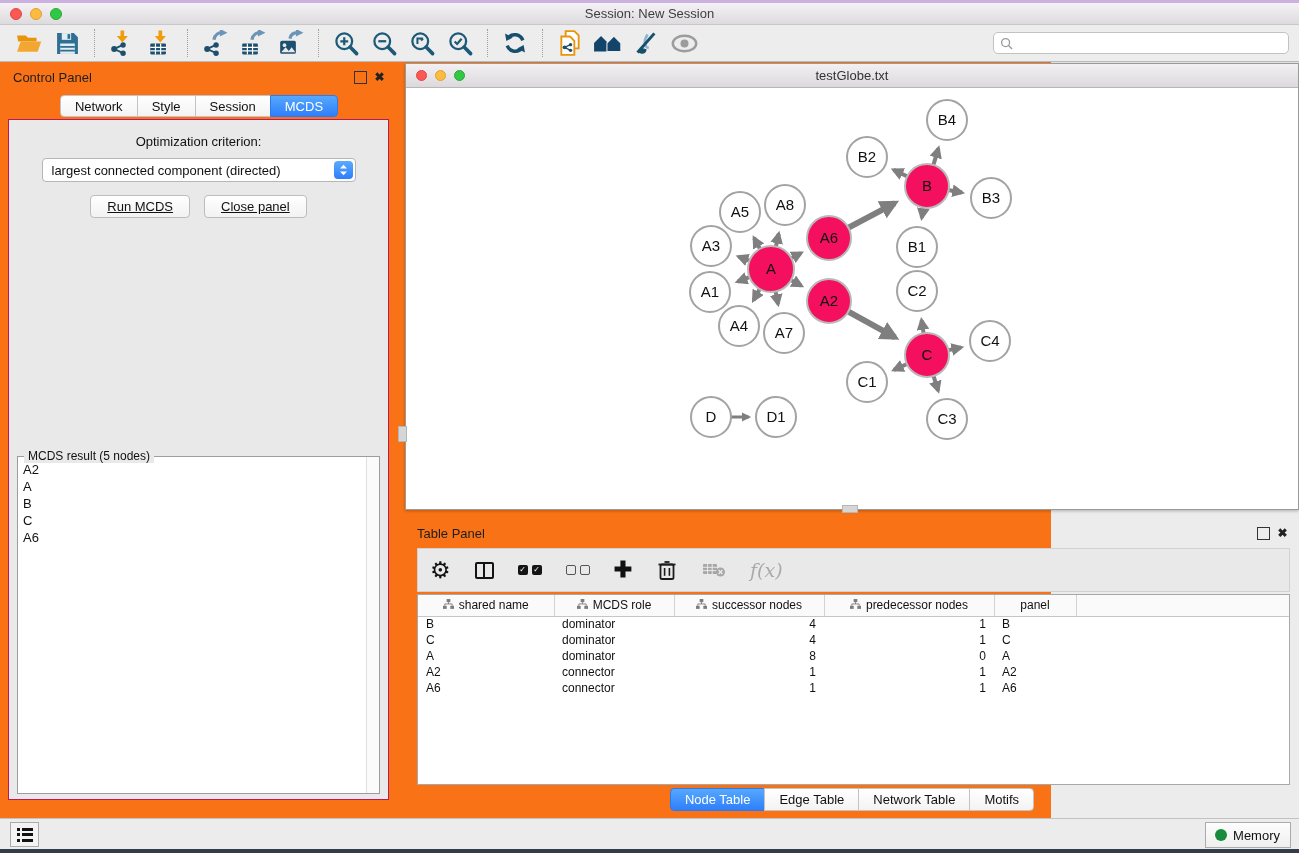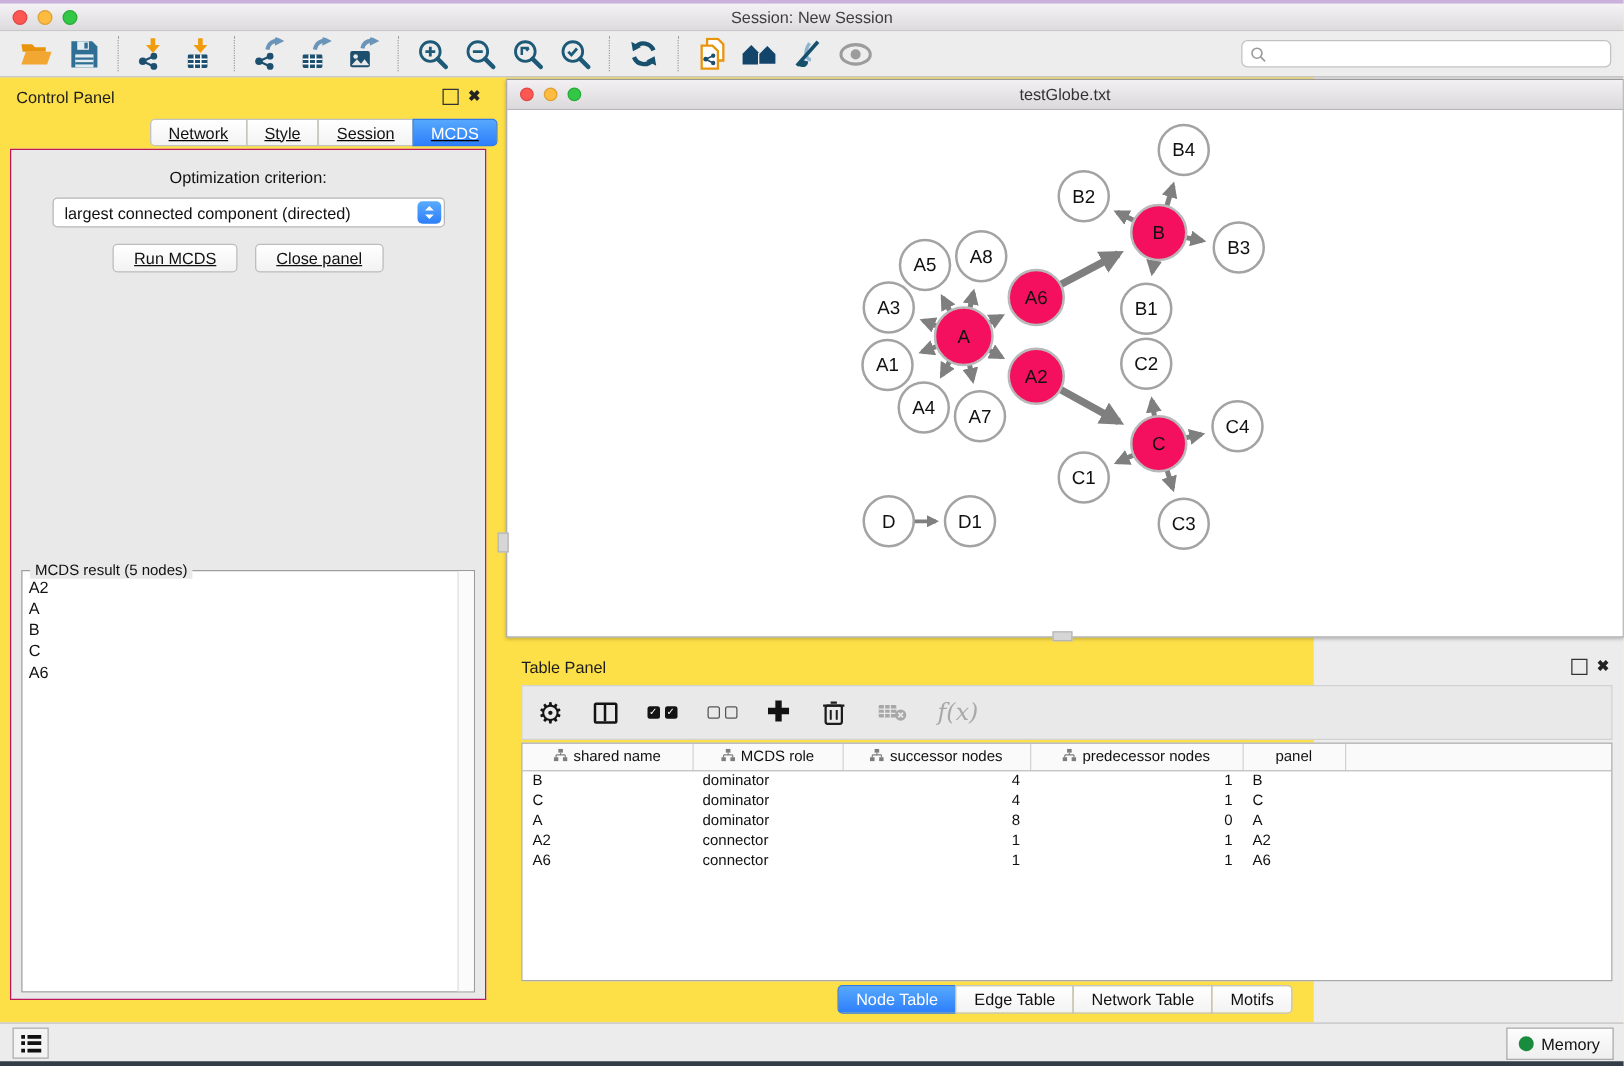--- a/index.html
+++ b/index.html
@@ -19,28 +19,28 @@
 
   .toolbar { position:absolute; left:0; top:25px; width:100%; height:37px; background:#ededed;
     border-bottom:1px solid #bcbcbc; display:flex; align-items:center; padding:0 10px; }
   .tbtn { background:none; border:none; width:32px; height:32px; display:flex; align-items:center; justify-content:center; margin:0 3px; cursor:pointer; }
   .tsep { width:1px; height:28px; border-left:1px dotted #9f9f9f; margin:0 8px; }
   .searchbox { margin-left:auto; width:296px; height:22px; background:#fff; border:1px solid #c2c2c2;
     border-radius:5px; display:flex; align-items:center; padding:0 6px; }
   .searchbox input { border:none; outline:none; flex:1; font-size:12px; font-family:"Liberation Sans",sans-serif; background:transparent; }
 
   
-  .main { position:absolute; left:0; top:62px; width:1051px; height:756px; background:#fde047; }
+  .main { position:absolute; left:0; top:62px; width:1051px; height:756px; background:#f97316; }
 
   
   .control-panel { position:absolute; left:0; top:0; width:398px; height:756px; }
   .panel-head { position:absolute; left:13px; top:8px; font-size:13px; color:#1d1d1d; }
   .panel-ctl { position:absolute; top:9px; width:13px; height:13px; font-size:12px; color:#222; line-height:13px; text-align:center; cursor:pointer; }
   .panel-ctl.float { border:1.5px solid #333; }
-  .cp-tabs { position:absolute; left:0; top:33px; width:100%; display:flex; justify-content:flex-end;text-decoration:underline; }
+  .cp-tabs { position:absolute; left:0; top:33px; width:100%; display:flex; justify-content:center; }
   .seg-btn { height:22px; padding:0 14px; font-size:13px; font-family:"Liberation Sans",sans-serif;
     background:linear-gradient(#ffffff,#f3f3f3); border:1px solid #c3c3c3; margin-left:-1px; color:#111; cursor:pointer; }
   .seg-btn:first-child { border-radius:4px 0 0 4px; margin-left:0; }
   .seg-btn:last-child { border-radius:0 4px 4px 0; }
   .seg-btn.active { background:linear-gradient(#56a8fd,#2e7ffb); border-color:#2d7af0; color:#fff; }
   .cp-content { position:absolute; left:8px; top:57px; width:381px; height:681px; background:#e9e9e9; border:1px solid #be185d; }
   .opt-label { margin-top:14px; text-align:center; font-size:13px; color:#111; }
   .criterion { position:relative; margin:9px auto 0; width:314px; height:24px; background:#fff; border:1px solid #b6b6b6; border-radius:4px; cursor:pointer; }
   .criterion .val { position:absolute; left:9px; top:4px; font-size:13px; color:#111; white-space:nowrap; }
   .criterion .stepper { position:absolute; right:2px; top:2px; width:19px; height:18px; border-radius:4px;

